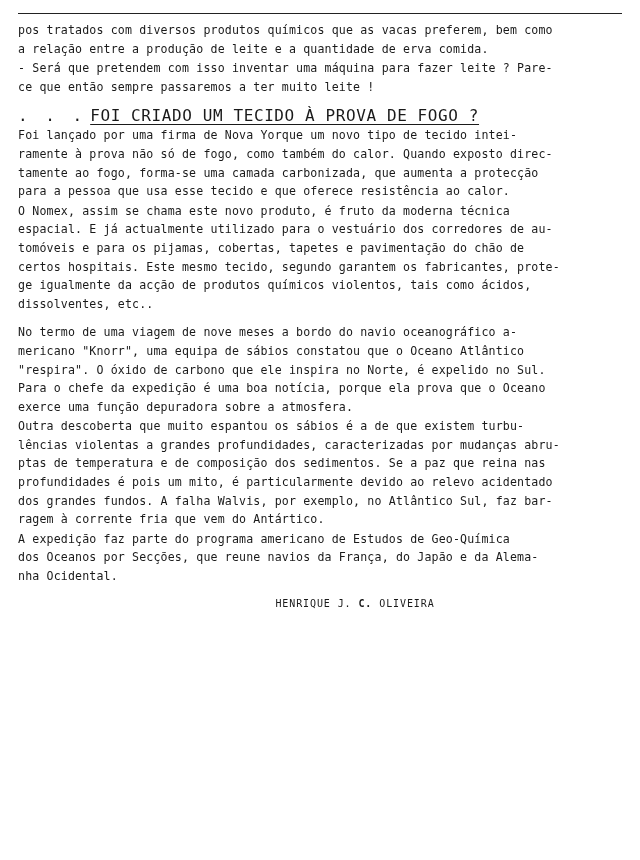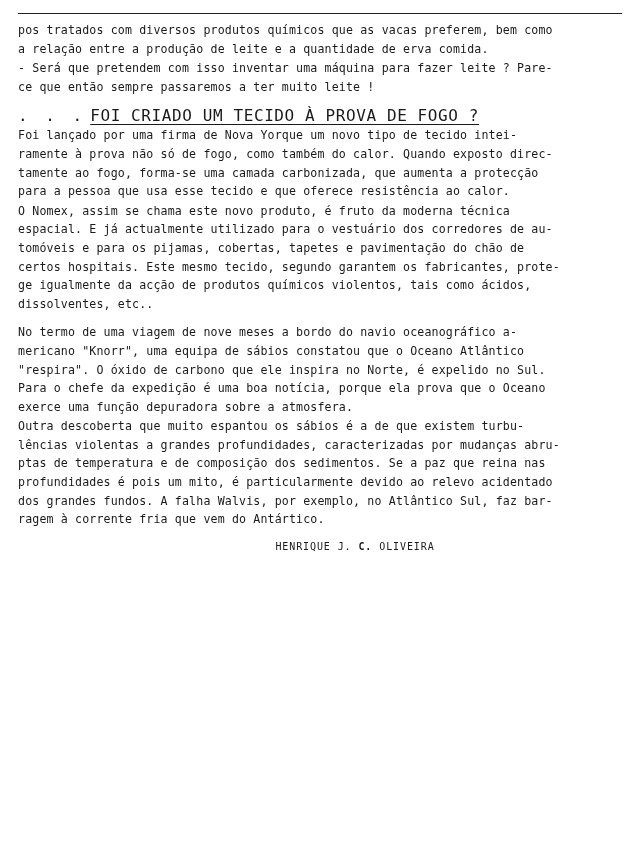--- a/index.html
+++ b/index.html
@@ -136,19 +136,22 @@
 mericano "Knorr", uma equipa de sábios constatou que o Oceano Atlântico
 "respira". O óxido de carbono que ele inspira no Norte, é expelido no Sul.
 Para o chefe da expedição é uma boa notícia, porque ela prova que o Oceano
 exerce uma função depuradora sobre a atmosfera.</p>
     <p class="para">Outra descoberta que muito espantou os sábios é a de que existem turbu-
 lências violentas a grandes profundidades, caracterizadas por mudanças abru-
 ptas de temperatura e de composição dos sedimentos. Se a paz que reina nas
 profundidades é pois um mito, é particularmente devido ao relevo acidentado
 dos grandes fundos. A falha Walvis, por exemplo, no Atlântico Sul, faz bar-
 ragem à corrente fria que vem do Antártico.</p>
+    <p class="para">A expedição faz parte do programa americano de Estudos de Geo-Química
+dos Oceanos por Secções, que reune navios da França, do Japão e da Alema-
+nha Ocidental.</p>
 
     <div class="signature">
       <span>HENRIQUE J. </span><span class="sig-bold">C.</span><span> OLIVEIRA</span>
     </div>
 
   </div>
 </div>
 
 </body></html>

